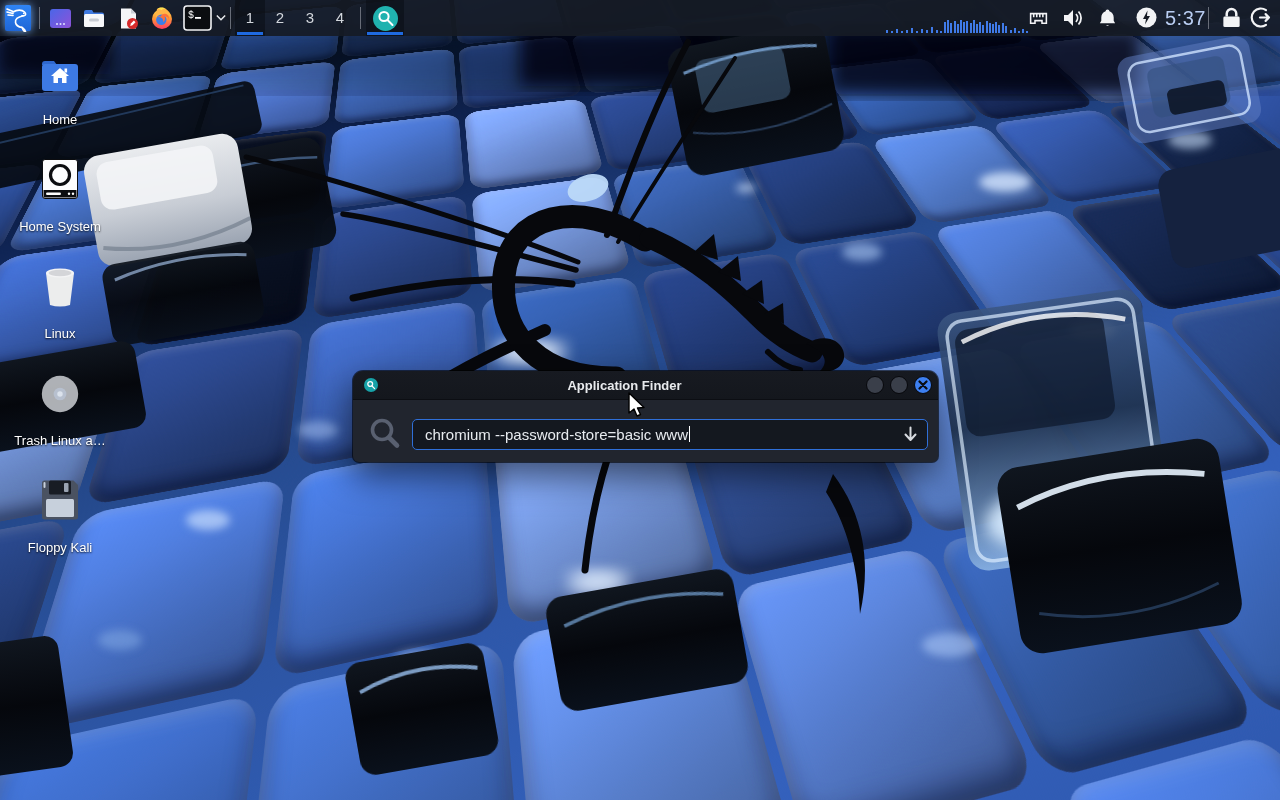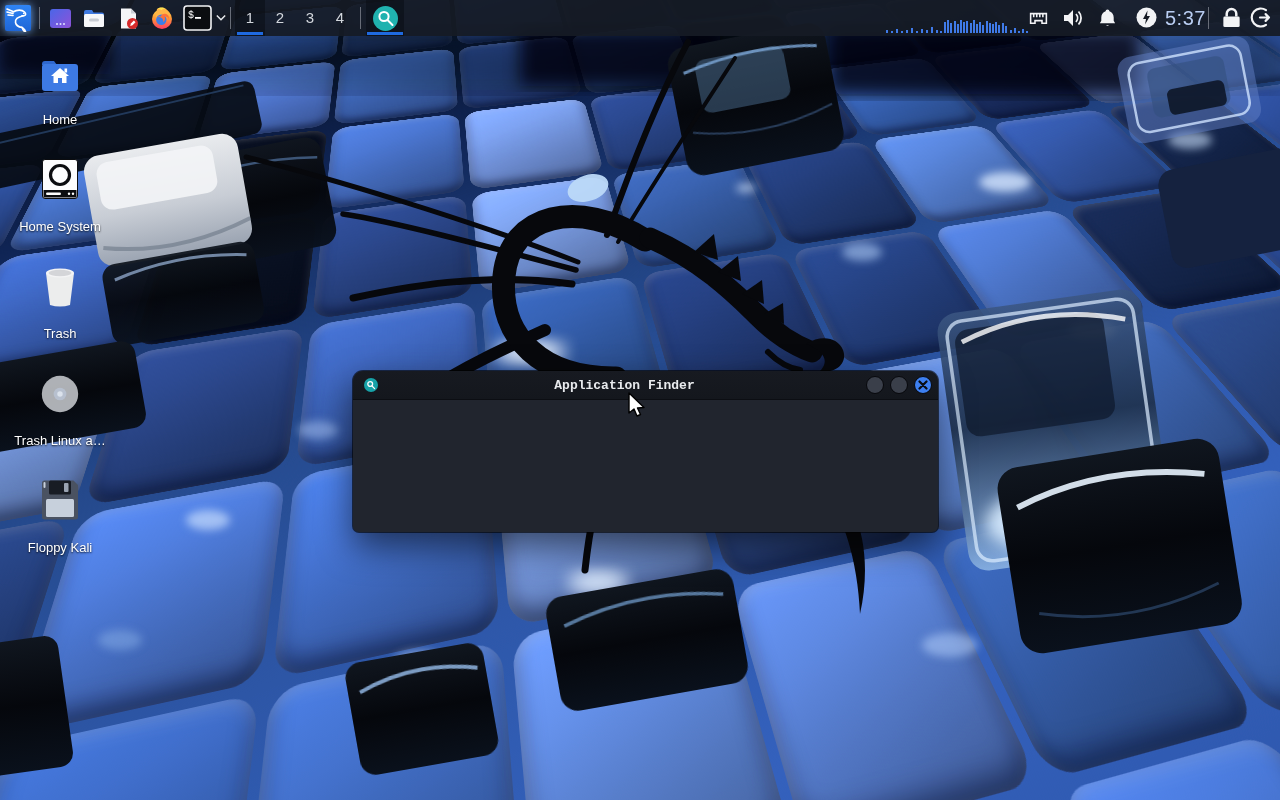--- a/index.html
+++ b/index.html
@@ -467,21 +467,21 @@
  <div class="lbl">Home System</div>
 </div>
 <div class="dicon" style="left:12px;top:265px">
  <div class="img">
   <svg width="40" height="42" viewBox="0 0 40 42">
    <path d="M 6 8 Q 20 13 34 8 L 30 40 Q 20 43 10 40 Z" fill="#eceded"></path>
    <ellipse cx="20" cy="8" rx="14" ry="4.5" fill="#f4f4f5"></ellipse>
    <ellipse cx="20" cy="8" rx="11.5" ry="3.2" fill="#d4d5d8"></ellipse>
   </svg>
  </div>
- <div class="lbl">Trash</div>
+ <div class="lbl">Linux</div>
 </div>
 <div class="dicon" style="left:12px;top:372px">
  <div class="img">
   <svg width="40" height="40" viewBox="0 0 44 44">
    <circle cx="22" cy="22" r="20" fill="#eef1f5" opacity="0.72"></circle>
    <circle cx="22" cy="22" r="7" fill="#b8c3d4" opacity="0.85"></circle>
    <circle cx="22" cy="22" r="3" fill="#dfe5ee" opacity="0.9"></circle>
   </svg>
  </div>
  <div class="lbl">Trash Linux a…</div>
@@ -493,21 +493,21 @@
    <rect x="9" y="1.5" width="22" height="14" rx="1.5" fill="#181c24"></rect>
    <rect x="24" y="4" width="4.5" height="9" rx="1" fill="#9aa3b2"></rect>
    <rect x="6" y="20" width="28" height="18" rx="1.5" fill="#c7d0dc"></rect>
    <rect x="3.5" y="3" width="2" height="6" rx="1" fill="#c7d0dc"></rect>
   </svg>
  </div>
  <div class="lbl">Floppy Kali</div>
 </div>
 
 <style>
-.dlg{position:absolute;left:353px;top:371px;width:585px;height:161px;background:#21252e;border-radius:10px 10px 6px 6px;box-shadow:0 14px 34px rgba(0,0,0,0.55),0 0 0 1px rgba(0,0,0,0.6);z-index:40;font-family:Liberation Mono, monospace}
+.dlg{position:absolute;left:353px;top:371px;width:585px;height:91px;background:#21252e;border-radius:10px 10px 6px 6px;box-shadow:0 14px 34px rgba(0,0,0,0.55),0 0 0 1px rgba(0,0,0,0.6);z-index:40;font-family:Liberation Sans, sans-serif}
 .dlg .tb{height:28px;background:linear-gradient(#171a21,#14171d);border-radius:10px 10px 0 0;display:flex;align-items:center;position:relative;border-bottom:1px solid #0c0e13}
 .dlg .title{position:absolute;left:0;right:0;text-align:center;color:#e8eaed;font-size:13px;font-weight:bold;transform:translateX(-21px)}
 .wbtns{position:absolute;right:6px;top:5px;display:flex;gap:6px}
 .wb{width:18px;height:18px;border-radius:50%;background:#3a3f4a;border:1px solid #07080c;box-sizing:border-box}
 .wb.close{background:#3d7ff0;display:flex;align-items:center;justify-content:center}
 .row2{display:flex;align-items:center;margin:17px 10px 0 10px}
 .inp{flex:1;height:29px;background:#14181f;border:1.5px solid #2f6fd8;border-radius:5px;display:flex;align-items:center;color:#e8ebef;font-size:15px;padding:0 12px;position:relative}
 .caret{display:inline-block;width:1.3px;height:16px;background:#fff;margin-left:1px}
 .row3{display:flex;justify-content:space-between;margin:11px 8px 0 8px}
 .btn{background:linear-gradient(#383d48,#2f343e);border:1px solid #14161c;border-radius:4px;color:#e8eaed;font-size:14px;height:28px;box-sizing:border-box;display:flex;align-items:center;padding:0 8px;gap:5px}
@@ -523,17 +523,30 @@
     <div class="wbtns">
       <div class="wb"></div>
         <div class="wb"></div>
       <div class="wb close">
           <svg width="10" height="10" viewBox="0 0 10 10">
             <path d="M 1.5 1.5 L 8.5 8.5 M 8.5 1.5 L 1.5 8.5" stroke="#0a0d12" stroke-width="2.2" stroke-linecap="round"></path>
           </svg>
         </div>
     </div>
   </div>
+  <div class="row2">
+    <svg width="34" height="34" viewBox="0 0 34 34" style="margin:0 10px 0 5px">
+      <circle cx="14" cy="13" r="9.5" fill="none" stroke="#596070" stroke-width="3.6"></circle>
+      <path d="M 21 20.5 l 8 8" stroke="#596070" stroke-width="4.6" stroke-linecap="round"></path>
+    </svg>
+    <div class="inp">
+        <span>chromium --password-store=basic www</span>
+        <span class="caret"></span>
+      <svg class="arrowdn2" width="15" height="16" viewBox="0 0 15 16" style="position:absolute;right:9px;top:6px">
+          <path d="M 7.5 1.5 V 13 M 2.5 8.5 L 7.5 14 L 12.5 8.5" stroke="#d8dbe0" stroke-width="2" fill="none" stroke-linejoin="round" stroke-linecap="round"></path>
+        </svg>
+    </div>
+  </div>
 </div>
 
 <svg width="26" height="30" viewBox="0 0 26 30" style="position:absolute;left:627px;top:392px;z-index:60">
   <path d="M 2 1 L 2 21 L 7 17 L 10 24 L 13.5 22.5 L 10.5 16 L 17 15.5 Z" fill="#fff" stroke="#000" stroke-width="1.4" stroke-linejoin="round"></path>
 </svg>
 
 </body></html>

